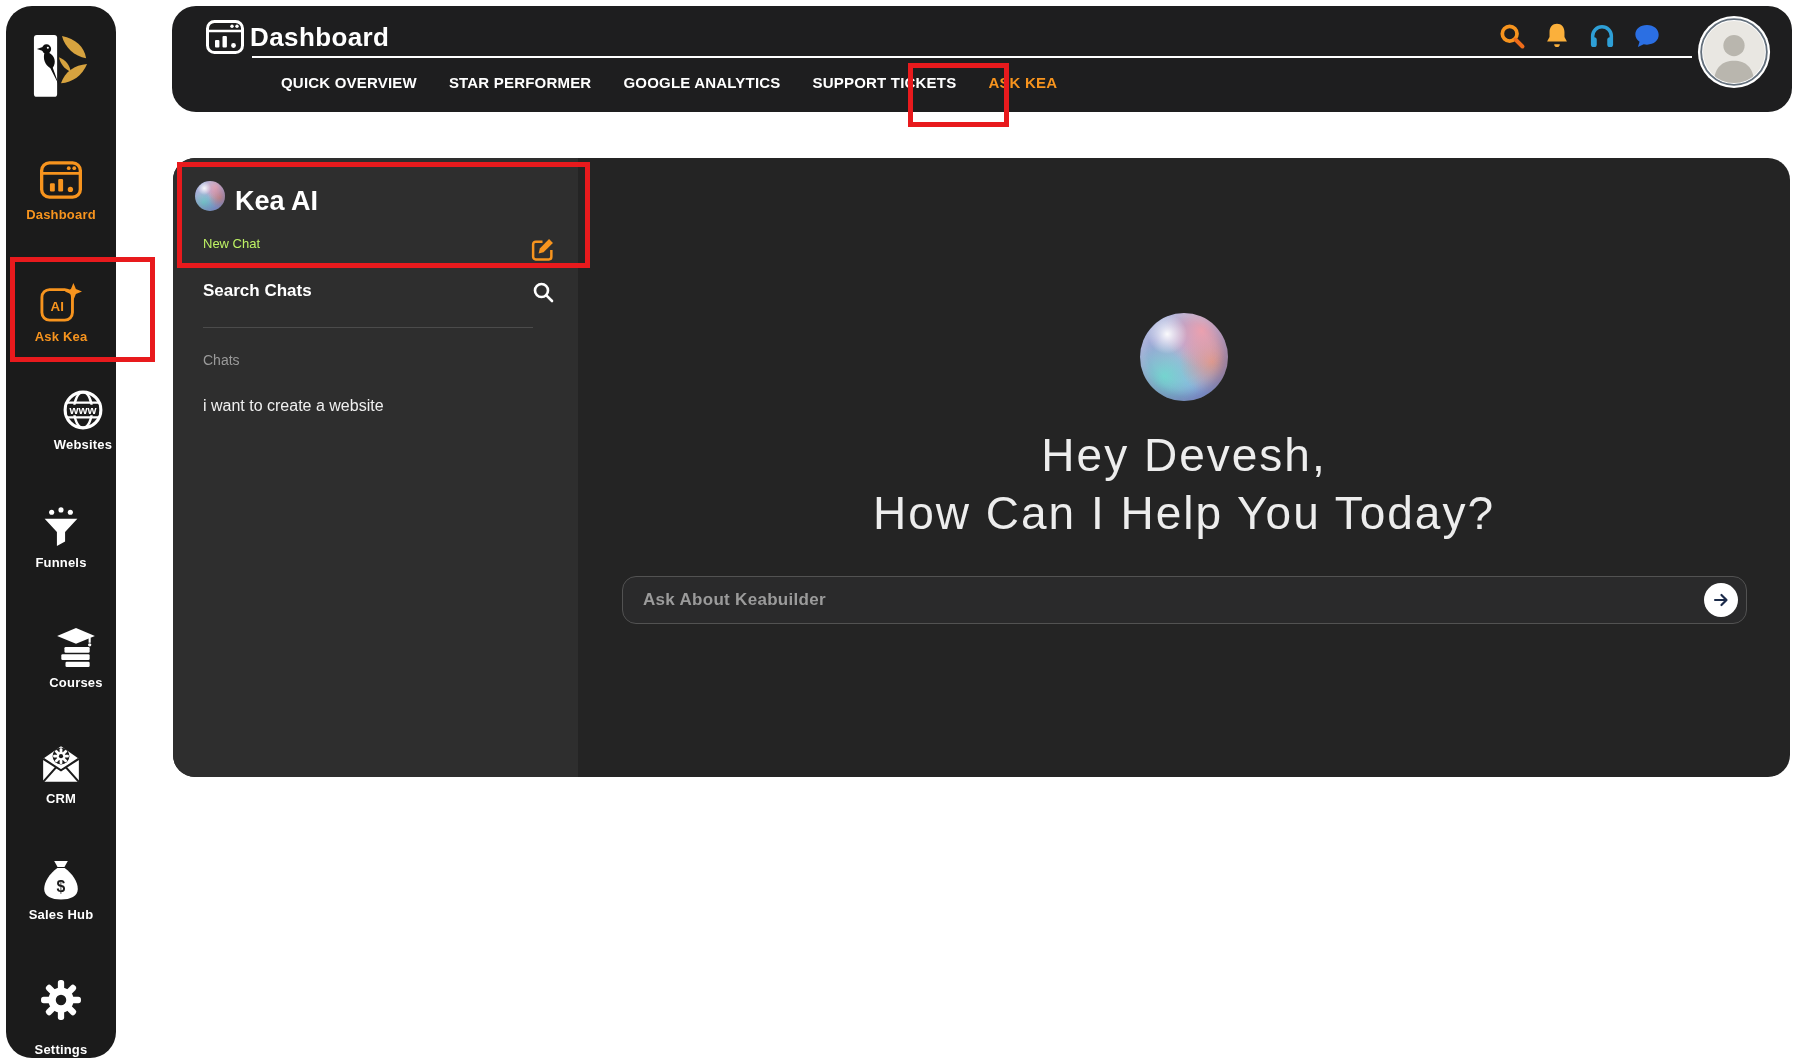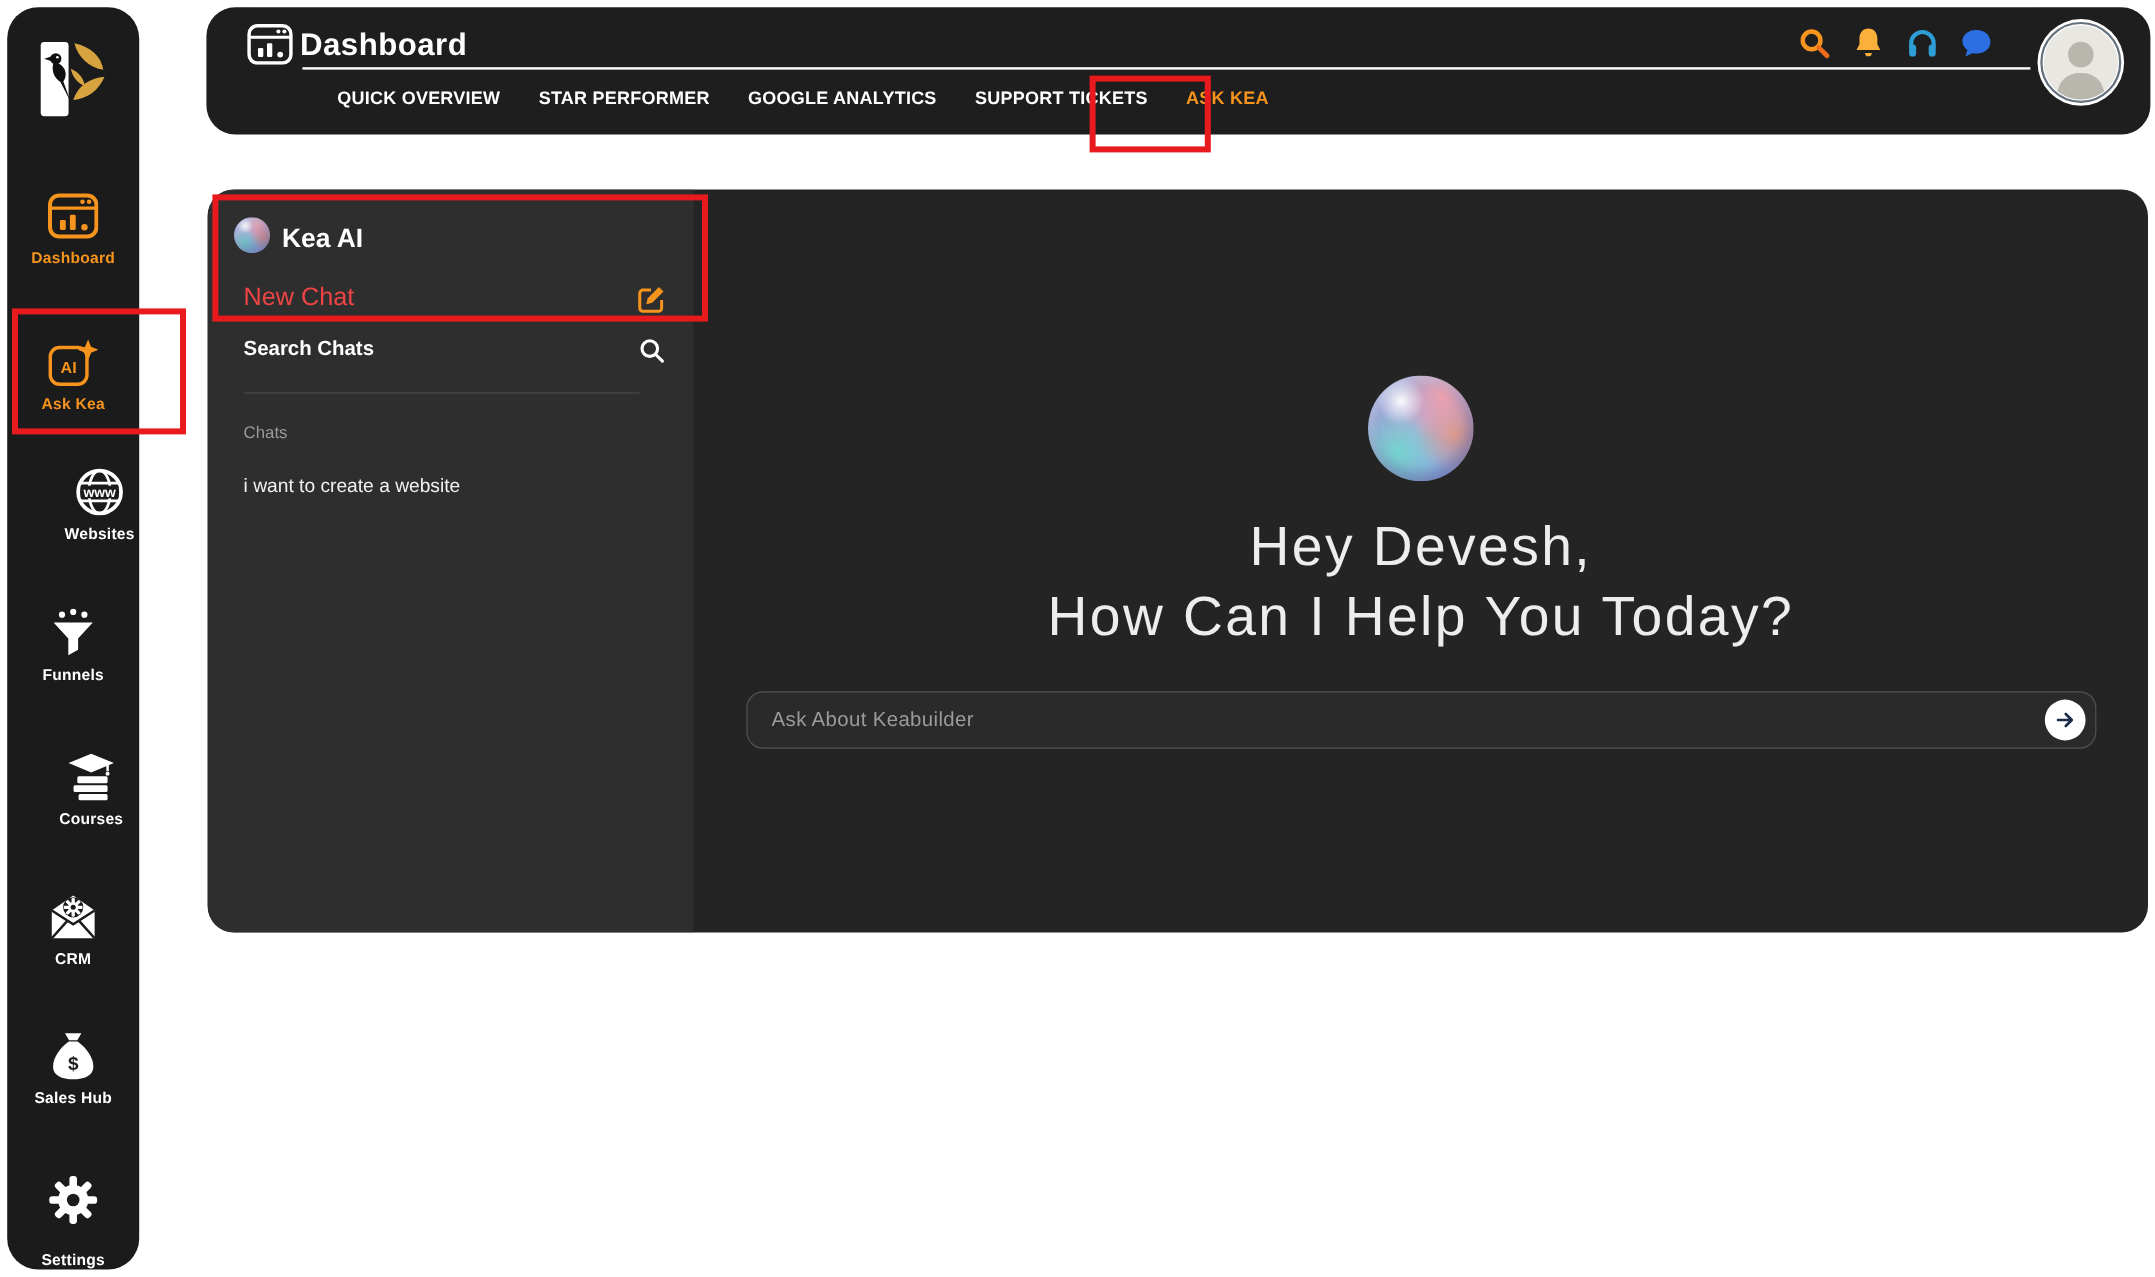--- a/index.html
+++ b/index.html
@@ -42,41 +42,41 @@
   .sphere { position:absolute; border-radius:50%;
     background:
       radial-gradient(circle at 31% 24%, rgba(255,255,255,.95) 0%, rgba(255,255,255,0) 22%),
       radial-gradient(circle at 70% 20%, rgba(244,160,170,.9) 0%, rgba(244,160,170,0) 40%),
       radial-gradient(circle at 82% 55%, rgba(238,150,120,.8) 0%, rgba(238,150,120,0) 38%),
       radial-gradient(circle at 28% 72%, rgba(110,220,205,.85) 0%, rgba(110,220,205,0) 42%),
       radial-gradient(circle at 62% 80%, rgba(140,190,235,.7) 0%, rgba(140,190,235,0) 45%),
       radial-gradient(circle at 50% 45%, #b7a9d9 0%, #95a1d4 60%, #7e8bc4 100%);
     box-shadow: inset -4px -6px 12px rgba(60,50,120,.35), inset 3px 4px 8px rgba(255,255,255,.35); }
   .sphere-sm { left:22px; top:23px; width:30px; height:30px; }
-  .panel-title { position:absolute; left:62px; top:28px; font-size:22px; font-weight:700; color:#ffffff; }
-  .new-chat { position:absolute; left:30px; top:78px; font-size:21px; font-weight:500;
-              color:#ef4444; cursor:pointer; }
+  .panel-title { position:absolute; left:62px; top:28px; font-size:27px; font-weight:700; color:#ffffff; }
+  .new-chat { position:absolute; left:30px; top:78px; font-size:13px; font-weight:500;
+              color:#bef264; cursor:pointer; }
   .edit-ic { position:absolute; left:357px; top:79px; width:25px; height:25px; color:#f7941e; cursor:pointer; }
   .search-chats { position:absolute; left:30px; top:123px; font-size:17px; font-weight:600;
                   color:#ffffff; cursor:pointer; }
   .search-ic-panel { position:absolute; left:358px; top:122px; width:24px; height:24px; color:#ffffff; cursor:pointer; }
   .panel-divider { position:absolute; left:30px; top:169px; width:330px; height:1px; background:#4b4b4b; }
   .chats-label { position:absolute; left:30px; top:194px; font-size:14px; font-weight:500; color:#9a9a9a; }
   .chat-item { position:absolute; left:30px; top:239px; font-size:16px; font-weight:400;
                color:#f0f0f0; cursor:pointer; }
 
   .chat-area { position:relative; flex:1; }
   .sphere-lg { left:562px; top:155px; width:88px; height:88px; }
   .greeting { position:absolute; left:0; right:0; top:268px; text-align:center;
               font-size:46px; line-height:58px; font-weight:500; color:#ededed; letter-spacing:2px; }
   .ask-input-wrap { position:absolute; left:44px; top:418px; width:1125px; height:48px;
                     background:#2a2a2b; border:1px solid #525252; border-radius:14px; }
   .ask-input { position:absolute; inset:0; width:100%; height:100%; background:transparent;
                border:none; outline:none; color:#84cc16; font-family:inherit; font-size:17px;
-               padding:0 58px 0 20px; letter-spacing:.3px; }
+               padding:0 58px 0 20px; letter-spacing:.3px;font-weight:bold; }
   .ask-input::placeholder { color:#9b9b9b; }
   .send-btn { position:absolute; right:8px; top:6px; width:34px; height:34px; border-radius:50%;
               background:#ffffff; border:none; cursor:pointer; display:flex;
               align-items:center; justify-content:center; padding:0; }
   .send-btn svg { width:22px; height:22px; }
 
   
   .annot { position:absolute; border:5px solid #e81a1d; background:transparent; z-index:30; pointer-events:none; }
   .annot-sidebar { left:10px; top:257px; width:145px; height:105px; }
   .annot-tab { left:908px; top:63px; width:101px; height:64px; }

